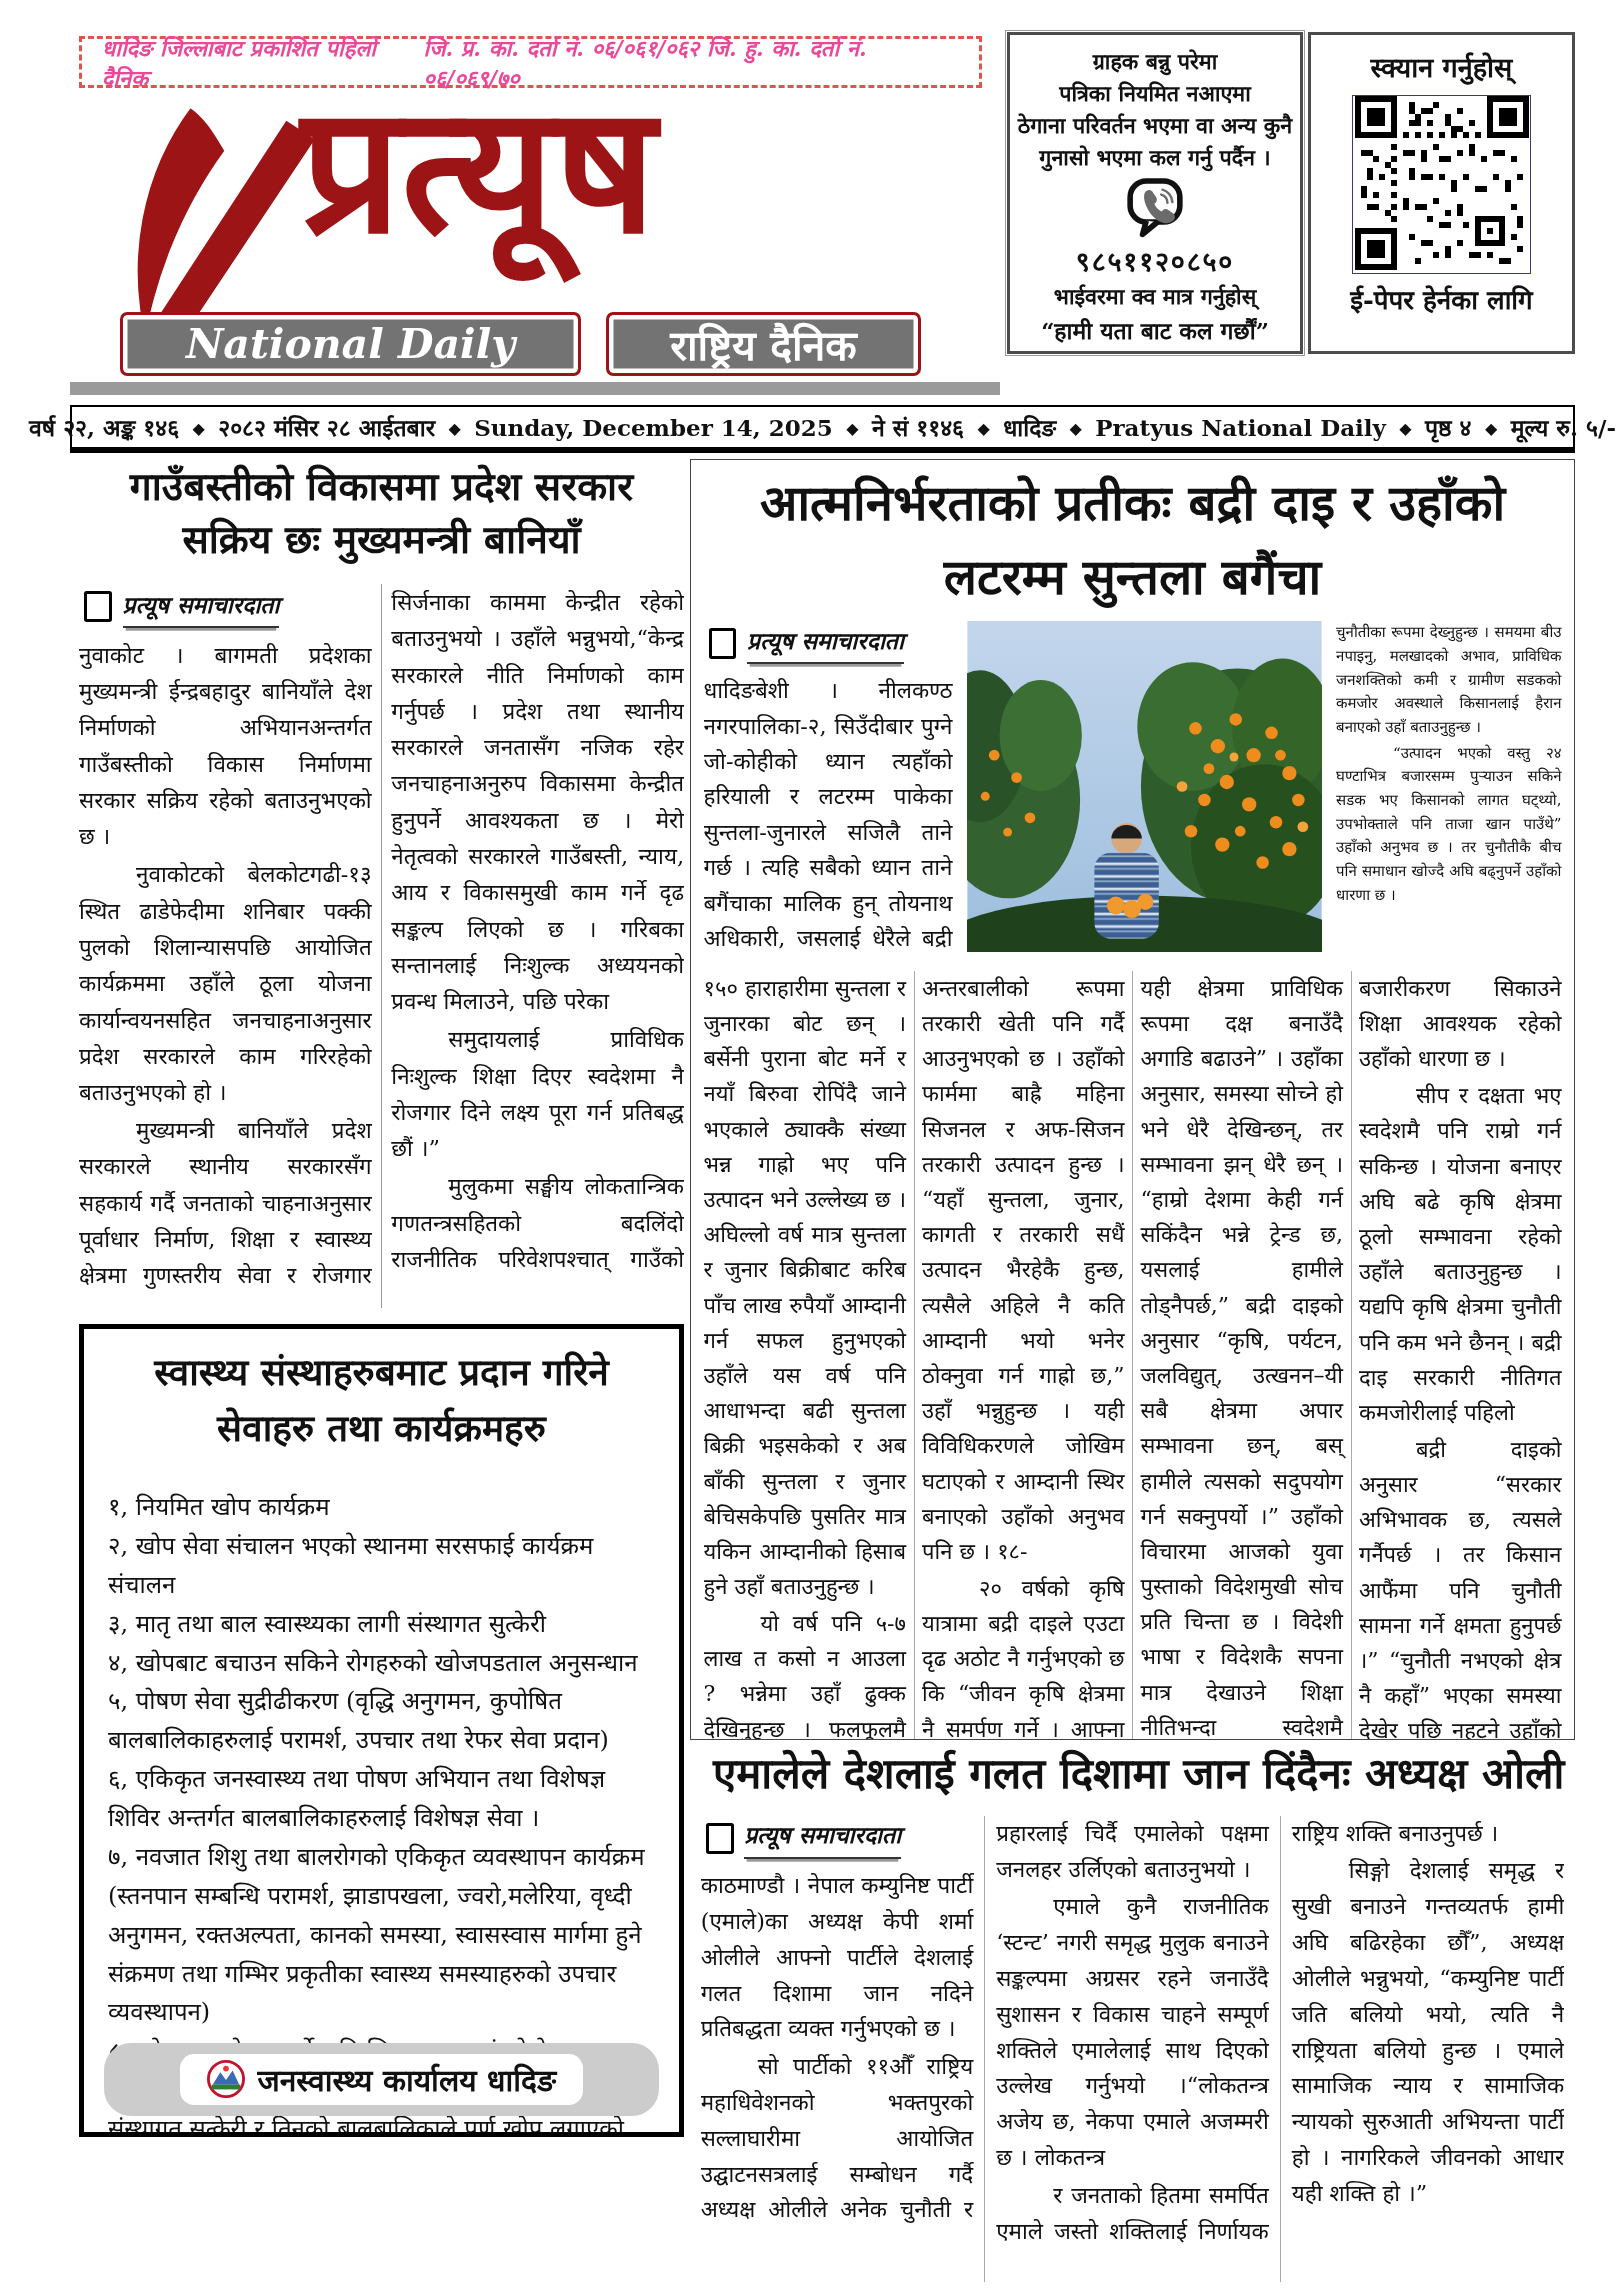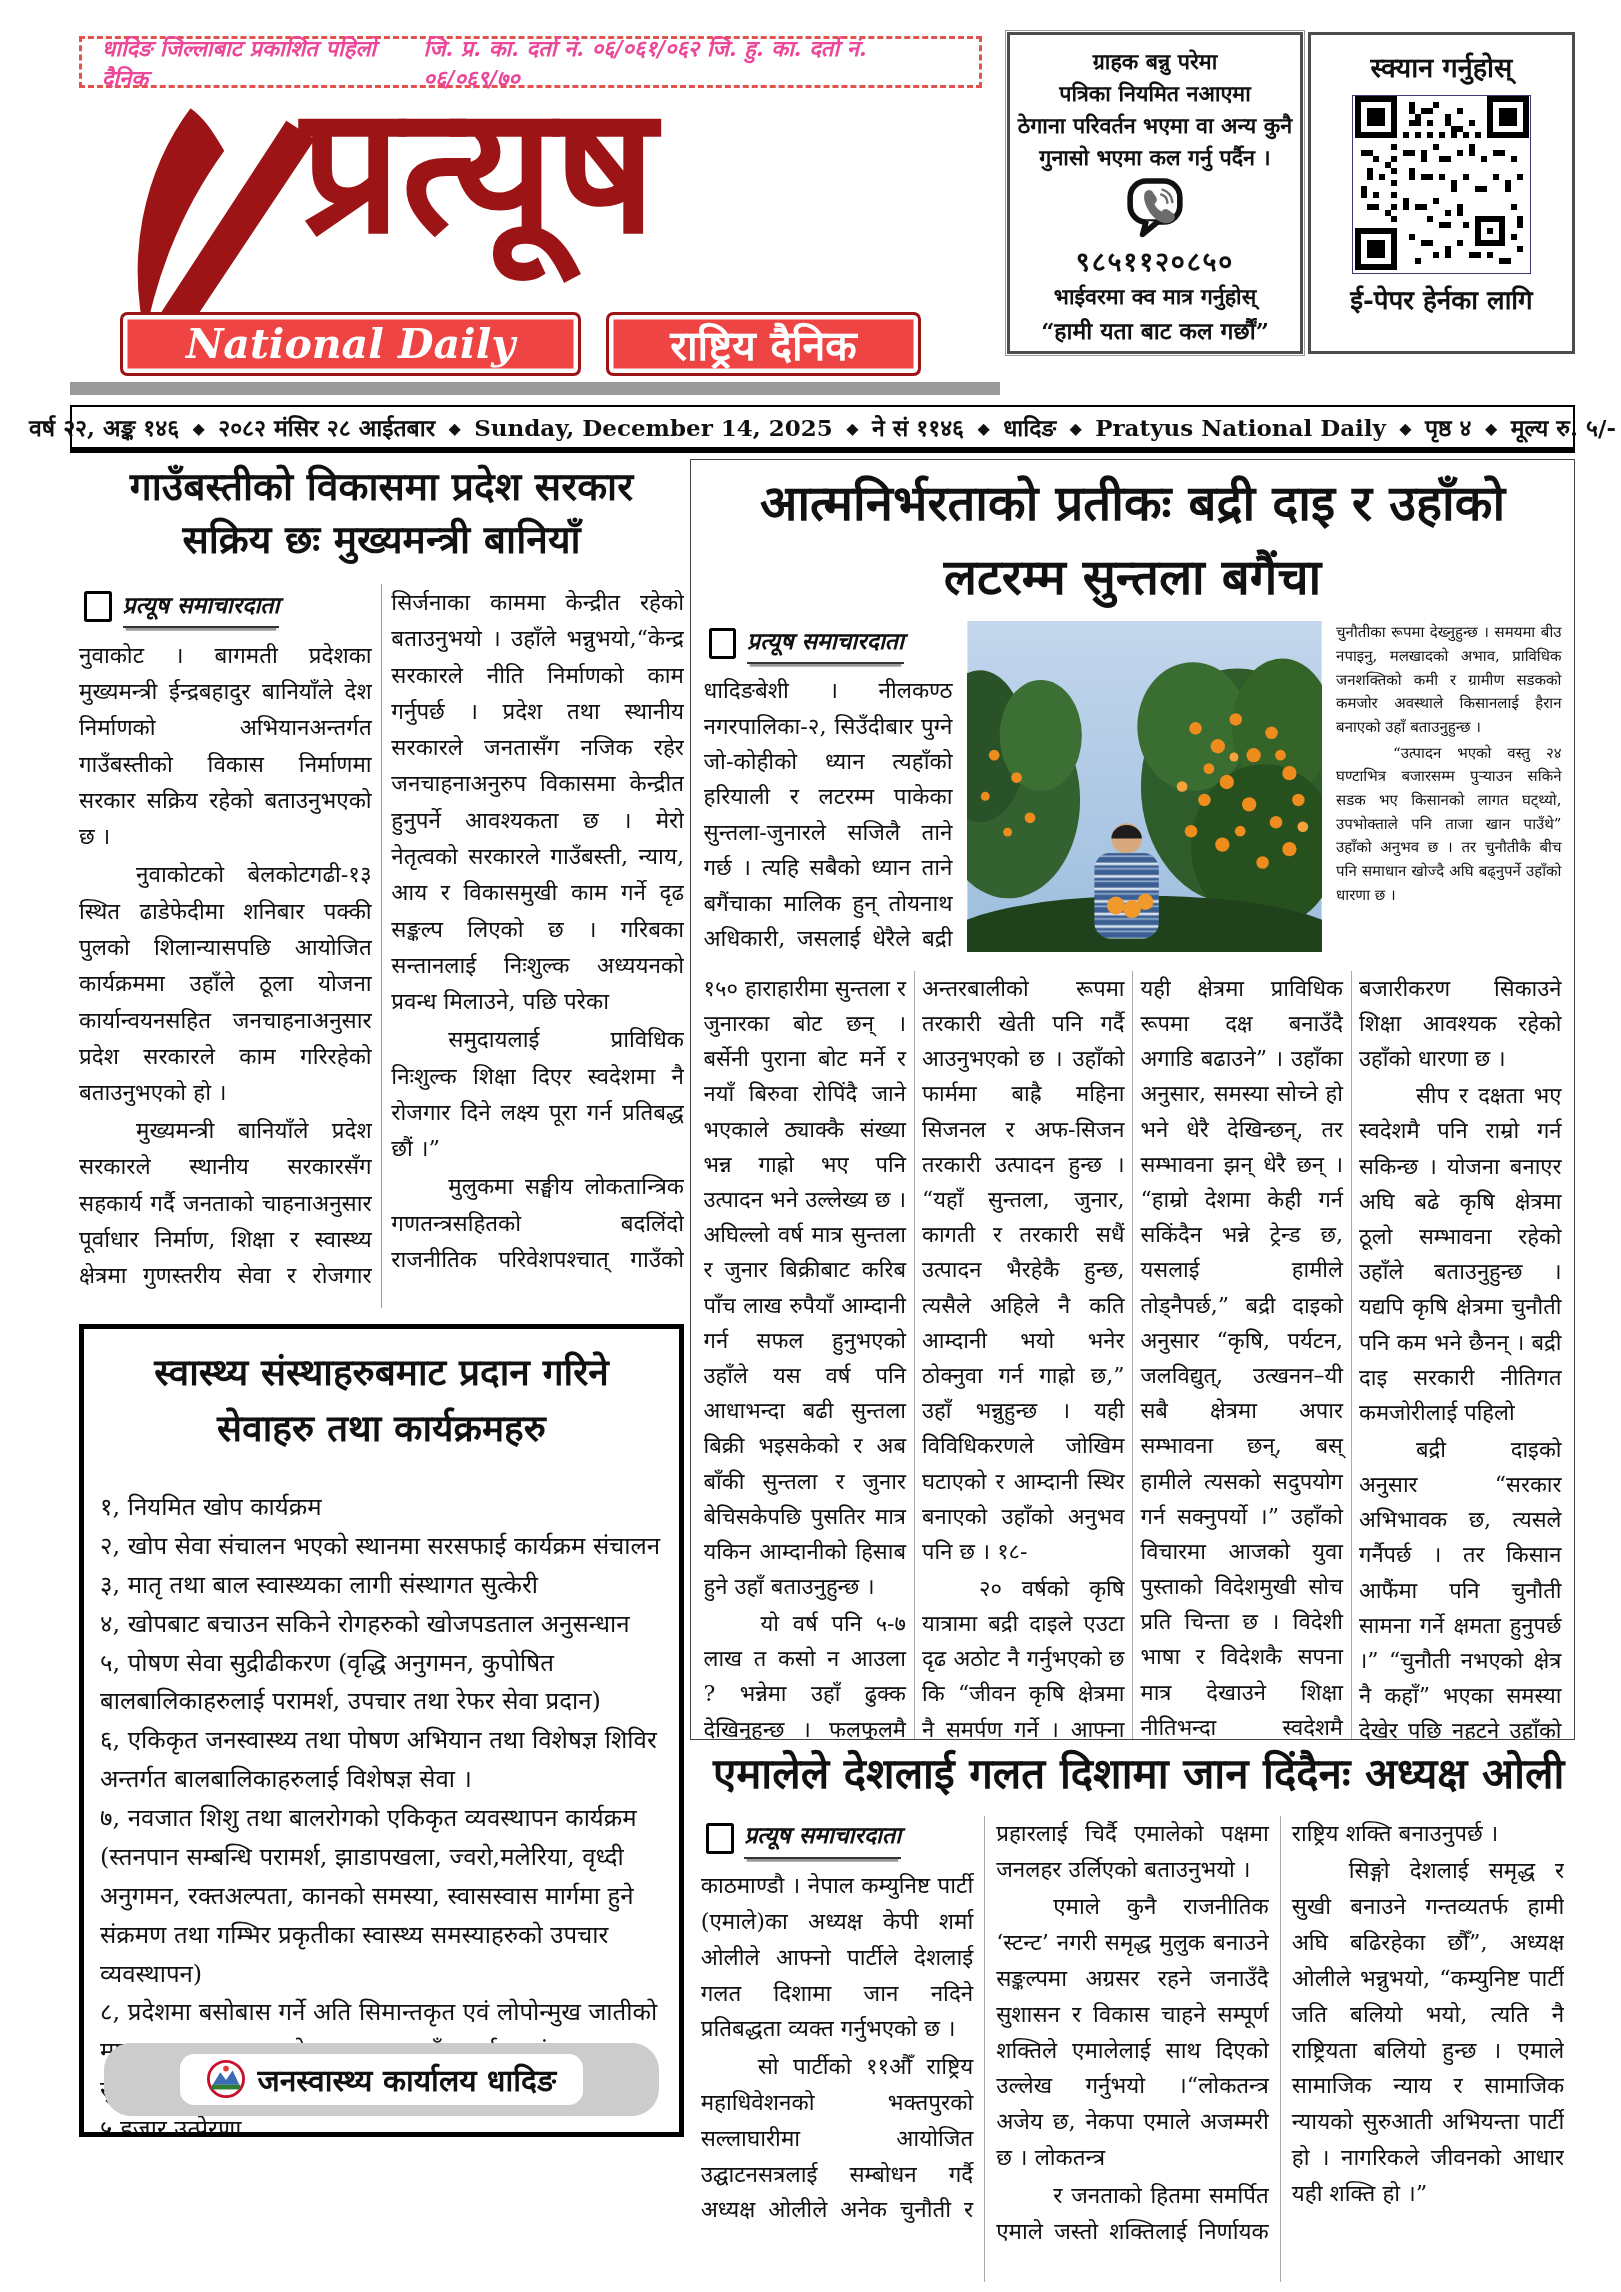--- a/index.html
+++ b/index.html
@@ -7,21 +7,21 @@
         font-family:"DejaVu Serif","Liberation Serif",serif;color:#111;overflow:hidden;}
 
   
   .tagline{position:absolute;left:79px;top:36px;width:903px;height:52px;box-sizing:border-box;
     border:3.6px dashed #e1544d;display:flex;justify-content:space-between;align-items:center;
     padding:0 19.7px;color:#ec4899;font-style:italic;font-weight:bold;font-size:22px;}
   .masthead{position:absolute;left:79px;top:90px;width:903px;height:291px;}
   .quill{position:absolute;left:-3.6px;top:1.8px;width:269px;height:279px;}
   .logo-title{position:absolute;left:222px;top:-30px;font-size:176px;line-height:1.25;
     font-weight:bold;color:#9d1417;white-space:nowrap;}
-  .banner{position:absolute;bottom:5.4px;height:64px;background:#ef4444;color:#fff;
+  .banner{position:absolute;bottom:5.4px;height:64px;background:#737373;color:#fff;
     box-shadow:inset 0 0 0 4.5px #fff;border:3.6px solid #9d1417;border-radius:7.2px;
     display:flex;align-items:center;justify-content:center;font-weight:bold;font-style:italic;font-size:41px;box-sizing:border-box;}
   .banner-en{left:41px;width:461px;}
   .banner-np{left:527px;width:315px;font-style:normal;}
   .graybar{position:absolute;left:70px;top:382px;width:930px;height:13.4px;background:#9a9a9a;}
 
   .contact-box{position:absolute;left:1007px;top:32px;width:296px;height:322px;box-sizing:border-box;
     border:3.6px solid #4c4c4c;outline:0.9px solid #999;outline-offset:1.8px;text-align:center;
     padding:10.7px 5.4px 5.4px;display:flex;flex-direction:column;align-items:center;}
   .contact-line{font-size:21.5px;font-weight:600;line-height:1.5;}
@@ -52,21 +52,21 @@
 
   
   .la-head{position:absolute;left:79px;top:460px;width:605px;text-align:center;
     font-weight:bold;font-size:39px;line-height:1.35;}
   .la-cols{position:absolute;left:79px;top:584px;width:605px;height:724px;
     column-count:2;column-gap:19.7px;column-rule:0.9px solid #999;
     font-size:22.4px;line-height:1.62;overflow:hidden;}
 
   
   .health-box{position:absolute;left:79px;top:1324px;width:605px;height:813px;box-sizing:border-box;
-    border:5.4px solid #000;padding:16px 16px;overflow:hidden;}
+    border:5.4px solid #000;padding:16px 24px;overflow:hidden;}
   .hb-title{text-align:center;font-weight:bold;font-size:37px;line-height:1.5;}
   .hb-items{margin-top:32px;font-size:24px;line-height:1.62;}
   .hb-item{margin:0;}
   .hb-footer{position:absolute;left:19.7px;right:19.7px;bottom:16px;background:#ccc;padding:10.7px 9px;
     display:flex;justify-content:center;border-radius:27px;}
   .hb-pill{background:#fff;border-radius:14.3px;padding:5.4px 27px;display:flex;align-items:center;gap:12.5px;
     font-weight:bold;font-size:30px;}
   .emblem{width:38px;height:38px;flex:none;}
 
   

